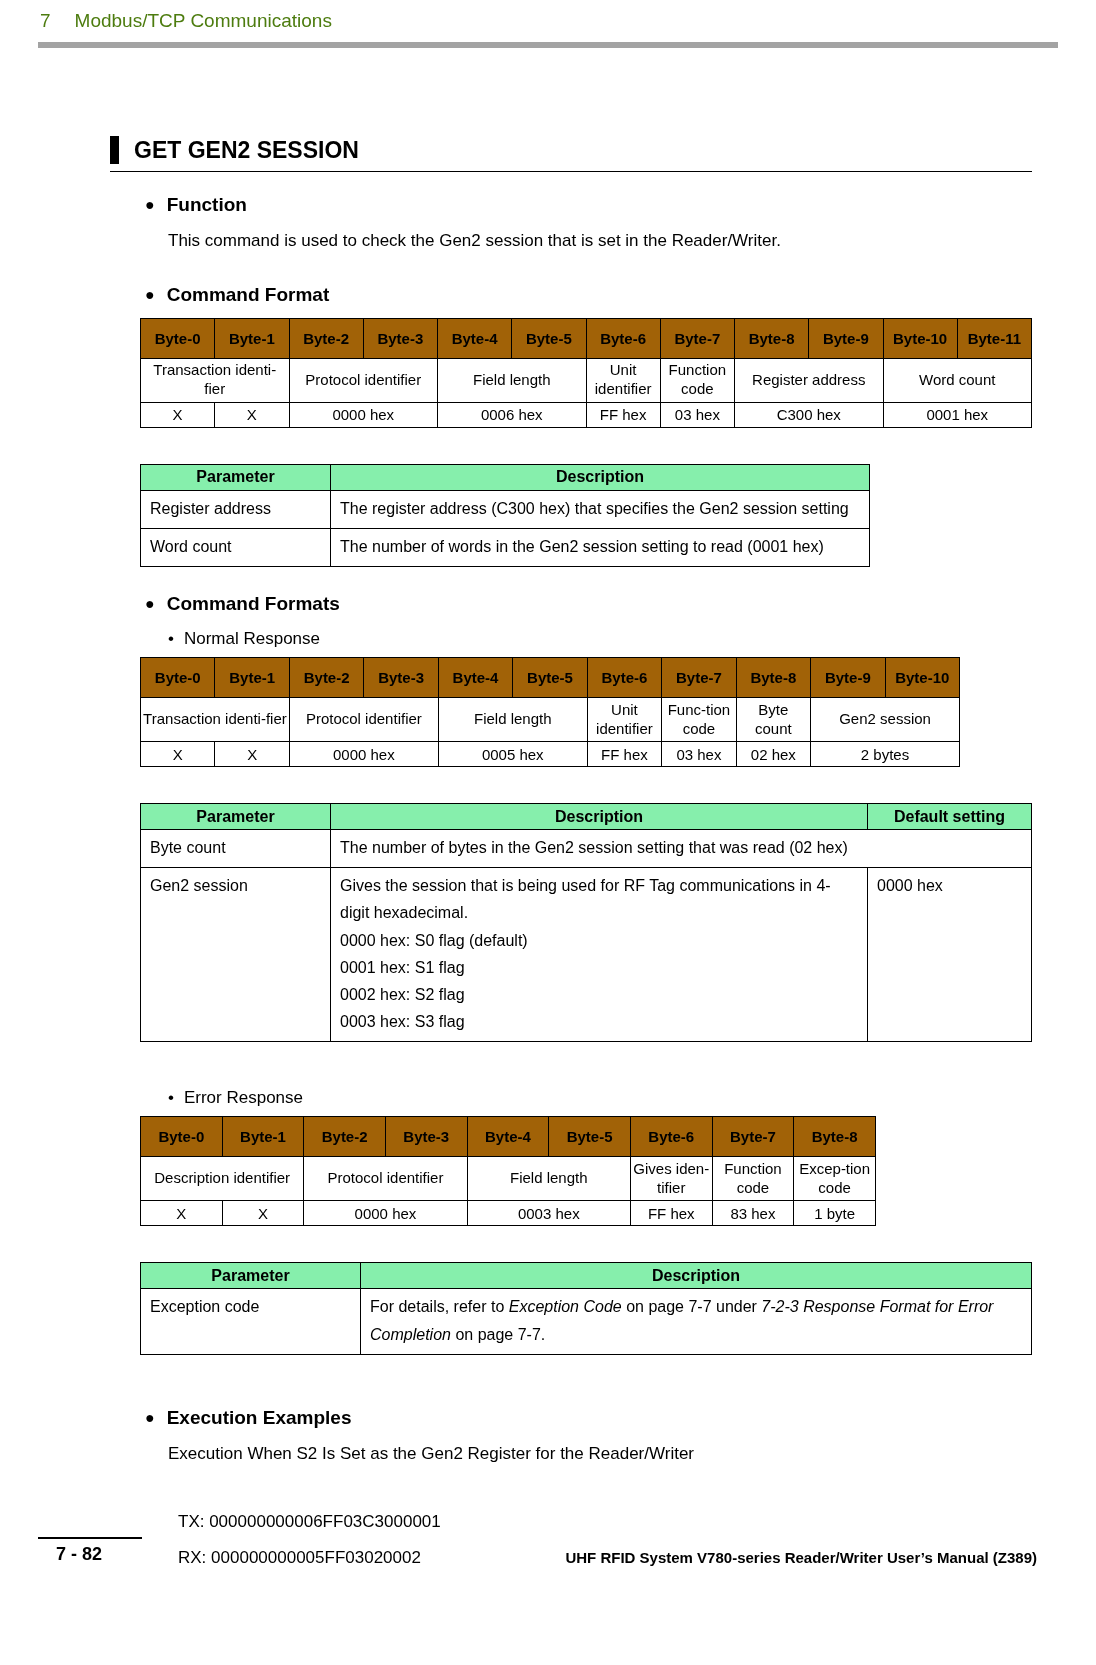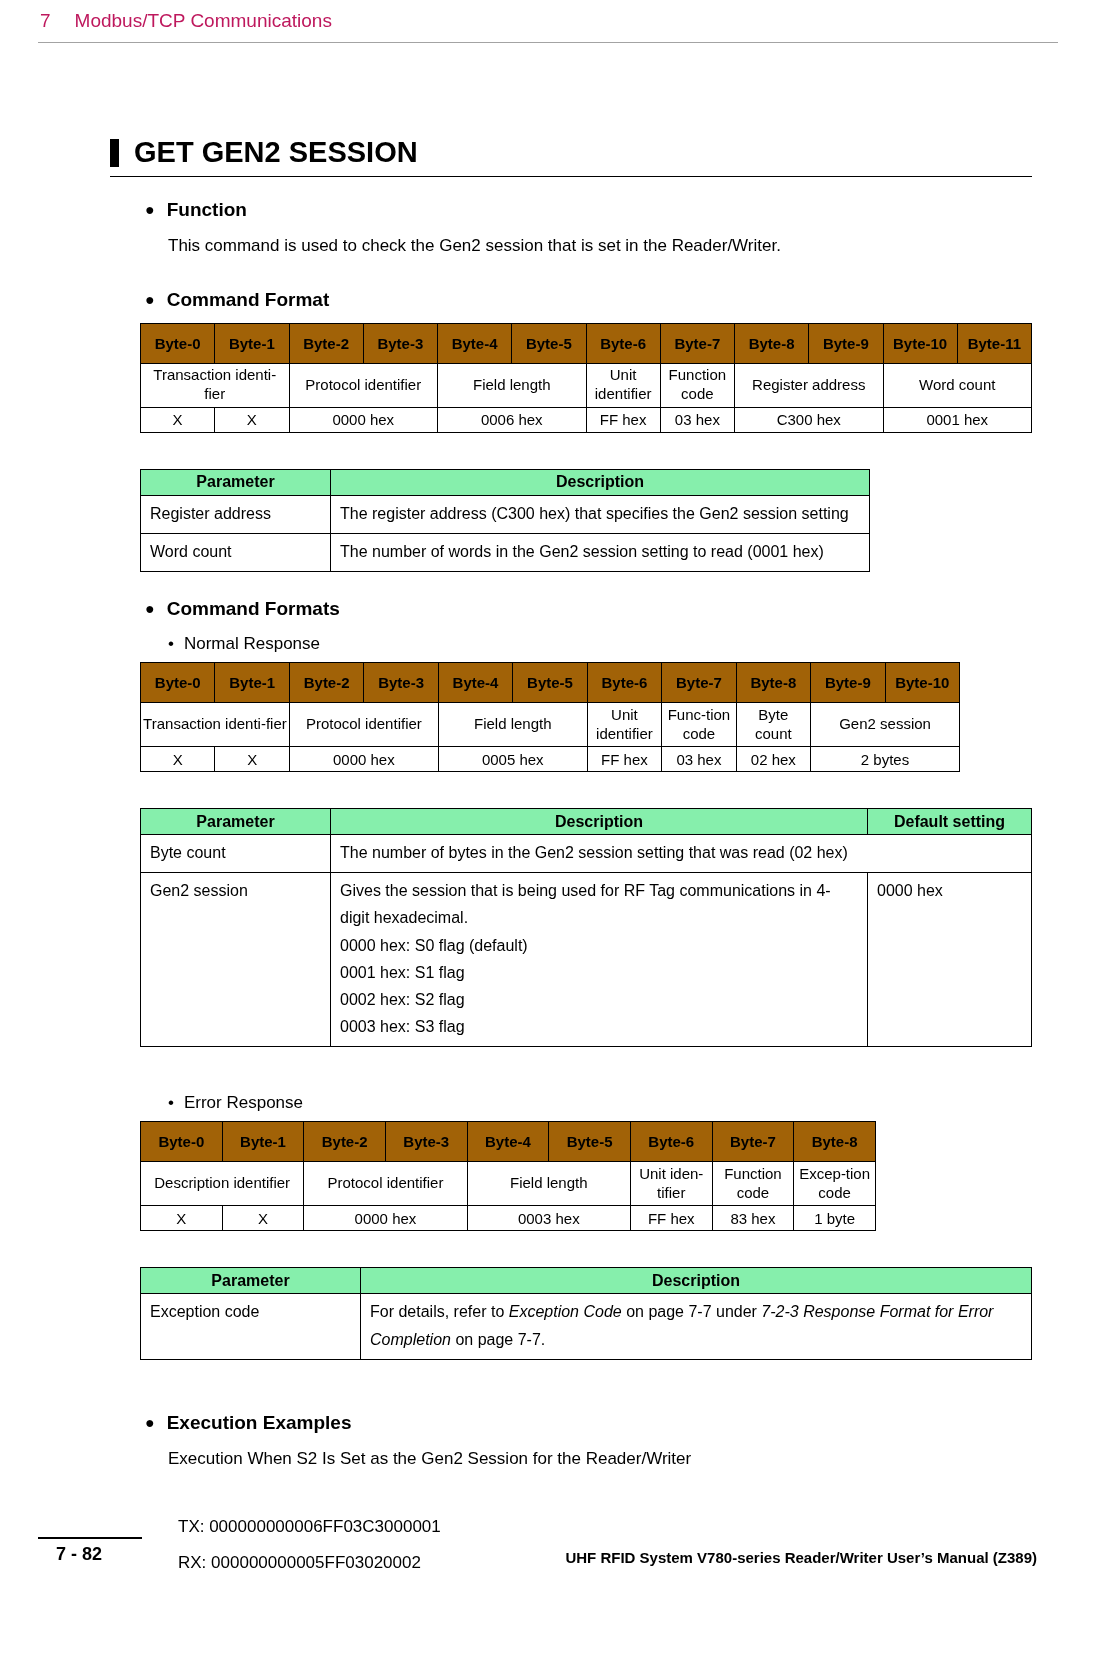--- a/index.html
+++ b/index.html
@@ -3,35 +3,35 @@
 <meta charset="utf-8">
 <style>
   * { margin:0; padding:0; box-sizing:border-box; }
   html,body { background:#ffffff; }
   body { font-family:"Liberation Sans", sans-serif; color:#000; }
   .page { position:relative; width:1096px; height:1665px; background:#fff; overflow:hidden; }
 
   
   .running-header {
     position:absolute; top:6px; left:38px; width:1020px;
-    border-bottom:1px solid #a3a3a3; padding:4px 0 10px 2px;
-    font-size:19px; color:#be185d;
+    border-bottom:6px solid #a3a3a3; padding:4px 0 10px 2px;
+    font-size:19px; color:#4d7c0f;
   }
   .chapter-num { margin-right:24px; }
 
   
   .content { position:absolute; left:110px; top:136px; width:922px; }
 
   
   .section-title-block {
     display:flex; align-items:center;
     border-bottom:1px solid #000; padding-bottom:7px;
   }
   .title-bar { width:9px; height:28px; background:#000; margin-right:15px; flex:0 0 auto; }
-  .section-title-text { font-size:29px; font-weight:bold; }
+  .section-title-text { font-size:23px; font-weight:bold; }
 
   
   .h2-row { display:flex; align-items:center; margin-left:35px; }
   .h2-bullet { font-size:16px; margin-right:12px; line-height:1; }
   .h2-text { font-size:19px; font-weight:bold; }
 
   .body-text { margin:13px 0 0 58px; font-size:17px; line-height:1.45; width:780px; }
 
   
   .sub-bullet { display:flex; align-items:baseline; margin-left:58px; font-size:17px; }
@@ -263,21 +263,21 @@
           <th>Byte-6</th>
           <th>Byte-7</th>
           <th>Byte-8</th>
         </tr>
       </thead>
       <tbody>
         <tr class="field-row">
           <td colspan="2">Description identifier</td>
           <td colspan="2">Protocol identifier</td>
           <td colspan="2">Field length</td>
-          <td>Unit iden-tifier</td>
+          <td>Gives iden-tifier</td>
           <td>Function code</td>
           <td>Excep-tion code</td>
         </tr>
         <tr class="value-row">
           <td>X</td>
           <td>X</td>
           <td colspan="2">0000 hex</td>
           <td colspan="2">0003 hex</td>
           <td>FF hex</td>
           <td>83 hex</td>
@@ -302,21 +302,21 @@
           <td>Exception code</td>
           <td><span>For details, refer to </span><span class="it">Exception Code</span><span> on page 7-7 under </span><span class="it">7-2-3 Response Format for Error Completion</span><span> on page 7-7.</span></td>
         </tr>
       </tbody>
     </table>
 
     <div class="h2-row mt-52">
       <span class="h2-bullet">●</span>
       <span class="h2-text">Execution Examples</span>
     </div>
-    <p class="body-text">Execution When S2 Is Set as the Gen2 Session for the Reader/Writer</p>
+    <p class="body-text">Execution When S2 Is Set as the Gen2 Register for the Reader/Writer</p>
     <p class="code-line mt-46">TX: 000000000006FF03C3000001</p>
     <p class="code-line mt-16">RX: 000000000005FF03020002</p>
 
   </div>
 
   <div class="footer-rule"></div>
   <div class="page-num">7 - 82</div>
   <div class="manual-title">UHF RFID System V780-series Reader/Writer User’s Manual (Z389)</div>
 
 </div>

